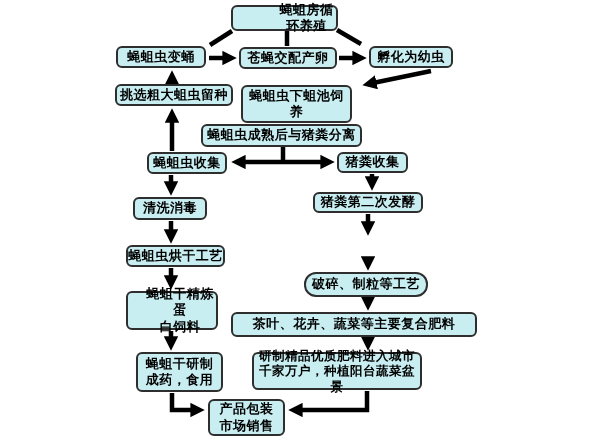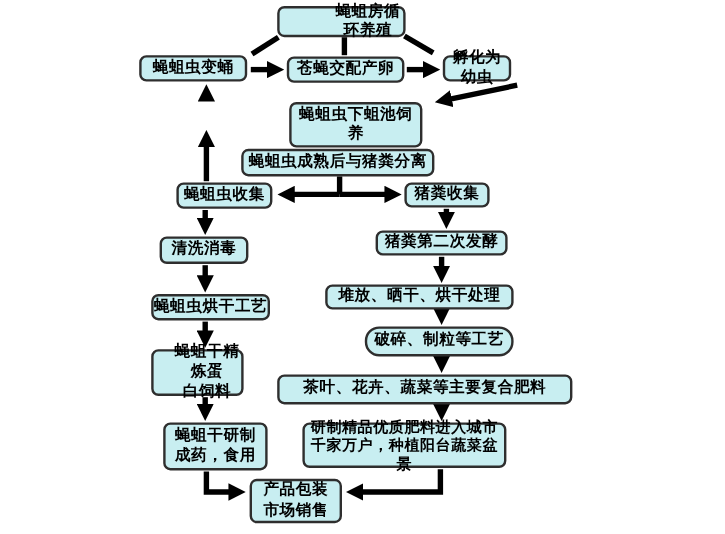--- a/index.html
+++ b/index.html
@@ -64,30 +64,30 @@
       <path d="M368,259 L368,265" marker-end="url(#ah)"></path>
       <path d="M368,298 L368,305" marker-end="url(#ah)"></path>
       <path d="M368,338 L368,345" marker-end="url(#ah)"></path>
       <path d="M367,391 L367,410 L294,410" marker-end="url(#ah)"></path>
     </g>
   </svg>
 
   <div class="node" style="left:231px;top:5px;width:107px;height:26px;padding-left:44px;">蝇蛆房循环养殖</div>
   <div class="node" style="left:116px;top:46px;width:90px;height:22px;">蝇蛆虫变蛹</div>
   <div class="node" style="left:239px;top:47px;width:98px;height:22px;">苍蝇交配产卵</div>
-  <div class="node" style="left:369px;top:46px;width:57px;height:22px;">孵化为幼虫</div>
+  <div class="node" style="left:369px;top:46px;width:84px;height:22px;">孵化为幼虫</div>
+  <div class="node" style="left:115px;top:84px;width:118px;height:22px;">挑选粗大蛆虫留种</div>
   <div class="node" style="left:241px;top:85px;width:111px;height:38px;">蝇蛆虫下蛆池饲养</div>
   <div class="node" style="left:201px;top:124px;width:161px;height:23px;">蝇蛆虫成熟后与猪粪分离</div>
   <div class="node" style="left:147px;top:152px;width:80px;height:22px;">蝇蛆虫收集</div>
   <div class="node" style="left:337px;top:152px;width:71px;height:21px;">猪粪收集</div>
   <div class="node" style="left:313px;top:192px;width:110px;height:21px;">猪粪第二次发酵</div>
   <div class="node" style="left:133px;top:197px;width:74px;height:23px;">清洗消毒</div>
   <div class="node" style="left:126px;top:245px;width:99px;height:22px;text-align:center;">蝇蛆虫烘干工艺</div>
-  <div class="node" style="left:271px;top:237px;width:157px;height:21px;">堆放、晒干、烘干处理</div>
-  <div class="node" style="left:126px;top:291px;width:77px;height:39px;padding-left:16px;">蝇蛆干精炼蛋
+  <div class="node" style="left:126px;top:291px;width:92px;height:39px;padding-left:16px;">蝇蛆干精炼蛋
 白饲料</div>
   <div class="node" style="left:304px;top:272px;width:124px;height:25px;border-radius:12px;">破碎、制粒等工艺</div>
   <div class="node" style="left:231px;top:312px;width:246px;height:25px;">茶叶、花卉、蔬菜等主要复合肥料</div>
   <div class="node" style="left:136px;top:352px;width:87px;height:40px;">蝇蛆干研制
 成药，食用</div>
   <div class="node" style="left:252px;top:352px;width:170px;height:38px;font-size:12.5px;">研制精品优质肥料进入城市
 千家万户，种植阳台蔬菜盆景</div>
   <div class="node" style="left:208px;top:399px;width:77px;height:37px;text-align:center;">产品包装
 市场销售</div>
 

